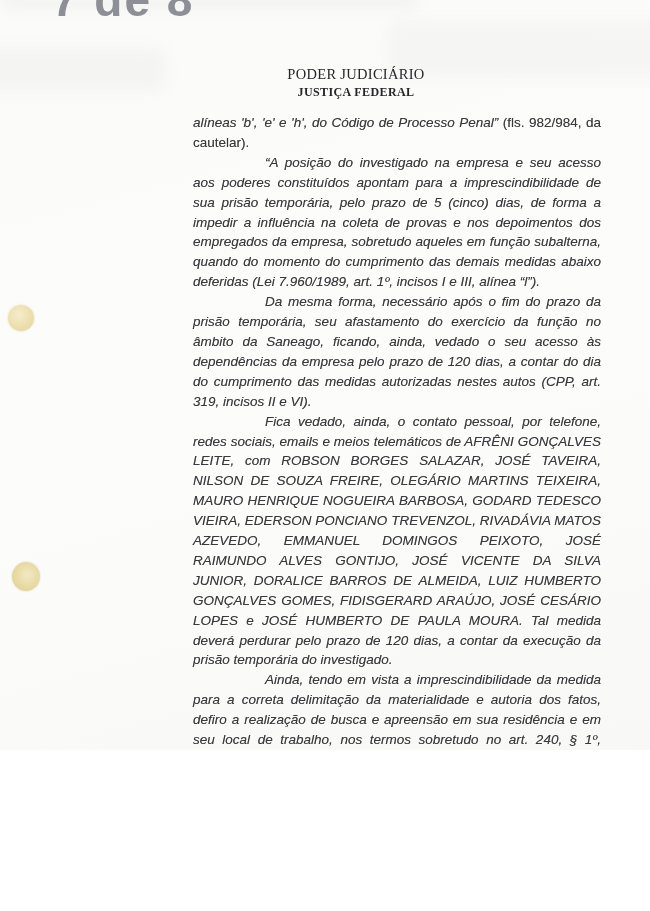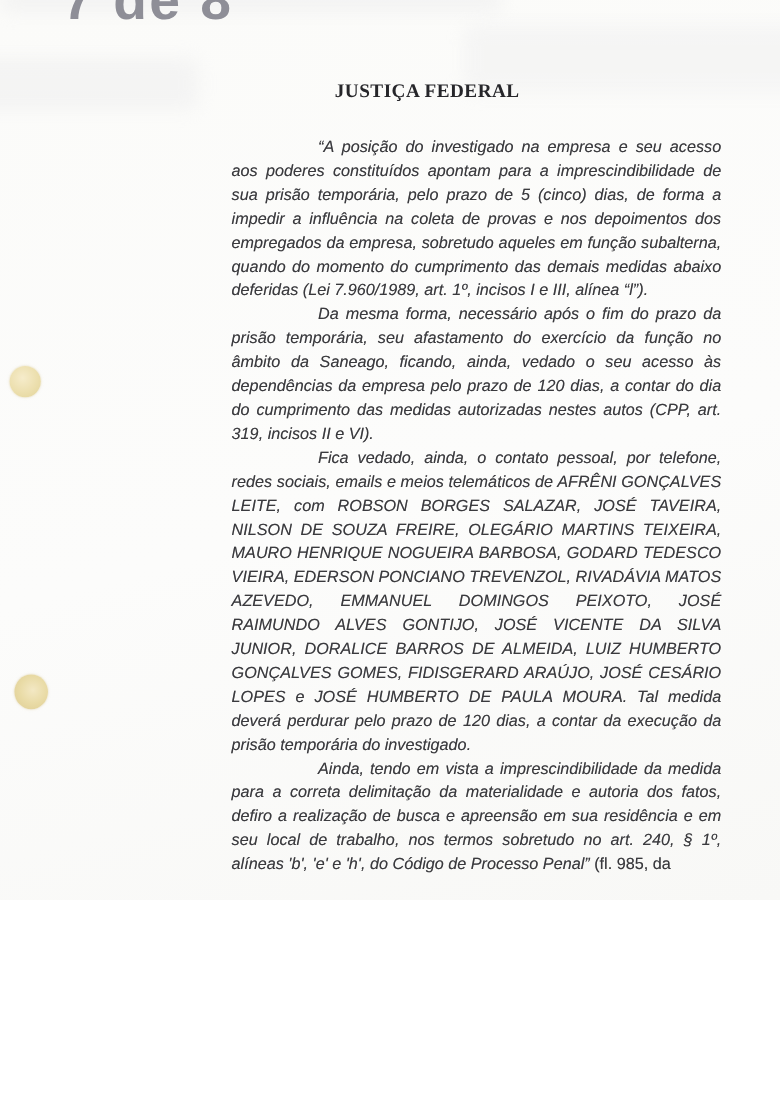--- a/index.html
+++ b/index.html
@@ -25,21 +25,21 @@
     color:#8e8e97;
   }
 
   
   .letterhead {
     position:absolute; top:66px; left:206px; width:300px;
     text-align:center; color:#26262a;
     font-family:"Liberation Serif", serif;
   }
   .letterhead .l1 { font-size:14.5px; letter-spacing:.3px; }
-  .letterhead .l2 { font-size:16px; font-weight:700; letter-spacing:.4px; margin-top:2px; }
+  .letterhead .l2 { font-size:12px; font-weight:700; letter-spacing:.4px; margin-top:2px; }
 
   
   .docbody {
     position:absolute; left:193px; top:113px; width:408px;
     font-size:13.5px; line-height:19.9px;
     color:#3a3a3e; text-align:justify;
     text-shadow:0 0 .5px rgba(55,55,60,.5);
   }
   .para { margin:0; text-indent:72px; }
   .para.noindent { text-indent:0; }
@@ -72,24 +72,26 @@
   <div class="artifact a3"></div>
   <div class="artifact a1"></div>
   <div class="artifact a2"></div>
 
   <div class="watermark">7 de 8</div>
 
   <div class="stain s1"></div>
   <div class="stain s2"></div>
 
   <div class="letterhead">
+    <div class="l1">PODER JUDICIÁRIO</div>
     <div class="l2">JUSTIÇA FEDERAL</div>
   </div>
 
   <div class="docbody">
+      <p class="para noindent"><span class="it">alíneas 'b', 'e' e 'h', do Código de Processo Penal” </span><span class="rm">(fls. 982/984, da cautelar).</span></p>
       <p class="para"><span class="it">“A posição do investigado na empresa e seu acesso aos poderes constituídos apontam para a imprescindibilidade de sua prisão temporária, pelo prazo de 5 (cinco) dias, de forma a impedir a influência na coleta de provas e nos depoimentos dos empregados da empresa, sobretudo aqueles em função subalterna, quando do momento do cumprimento das demais medidas abaixo deferidas (Lei 7.960/1989, art. 1º, incisos I e III, alínea “l”).</span></p>
       <p class="para"><span class="it">Da mesma forma, necessário após o fim do prazo da prisão temporária, seu afastamento do exercício da função no âmbito da Saneago, ficando, ainda, vedado o seu acesso às dependências da empresa pelo prazo de 120 dias, a contar do dia do cumprimento das medidas autorizadas nestes autos (CPP, art. 319, incisos II e VI).</span></p>
       <p class="para"><span class="it">Fica vedado, ainda, o contato pessoal, por telefone, redes sociais, emails e meios telemáticos de AFRÊNI GONÇALVES LEITE, com ROBSON BORGES SALAZAR, JOSÉ TAVEIRA, NILSON DE SOUZA FREIRE, OLEGÁRIO MARTINS TEIXEIRA, MAURO HENRIQUE NOGUEIRA BARBOSA, GODARD TEDESCO VIEIRA, EDERSON PONCIANO TREVENZOL, RIVADÁVIA MATOS AZEVEDO, EMMANUEL DOMINGOS PEIXOTO, JOSÉ RAIMUNDO ALVES GONTIJO, JOSÉ VICENTE DA SILVA JUNIOR, DORALICE BARROS DE ALMEIDA, LUIZ HUMBERTO GONÇALVES GOMES, FIDISGERARD ARAÚJO, JOSÉ CESÁRIO LOPES e JOSÉ HUMBERTO DE PAULA MOURA. Tal medida deverá perdurar pelo prazo de 120 dias, a contar da execução da prisão temporária do investigado.</span></p>
       <p class="para"><span class="it">Ainda, tendo em vista a imprescindibilidade da medida para a correta delimitação da materialidade e autoria dos fatos, defiro a realização de busca e apreensão em sua residência e em seu local de trabalho, nos termos sobretudo no art. 240, § 1º, alíneas 'b', 'e' e 'h', do Código de Processo Penal” </span><span class="rm">(fl. 985, da</span></p>
     </div>
 
   <div class="pagenum">4</div>
 
   <svg class="signature" width="120" height="68" viewBox="0 0 120 68">
     <path d="M 28,70 C 34,57 40,45 48,32 C 53,24 58,16 63,9" fill="none" stroke="#3f3f4c" stroke-width="2.6" stroke-linecap="round" opacity="0.92"></path>

